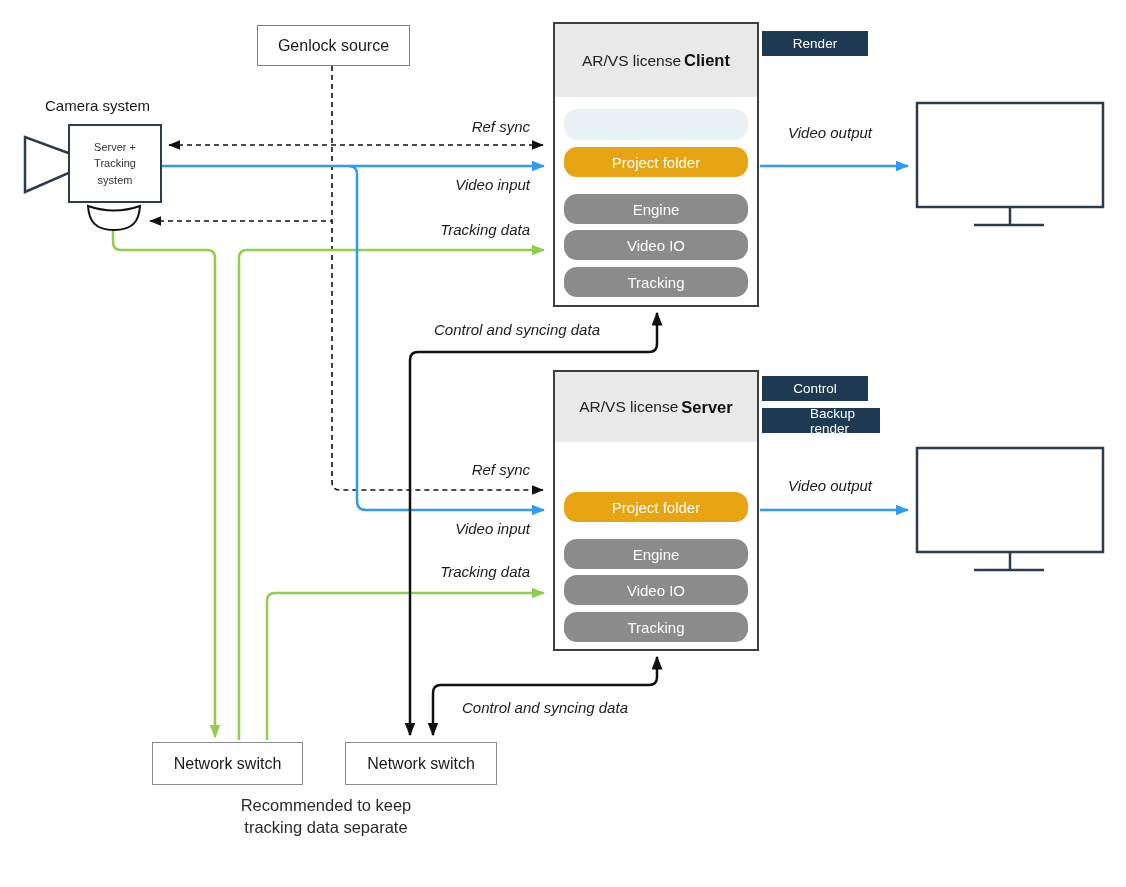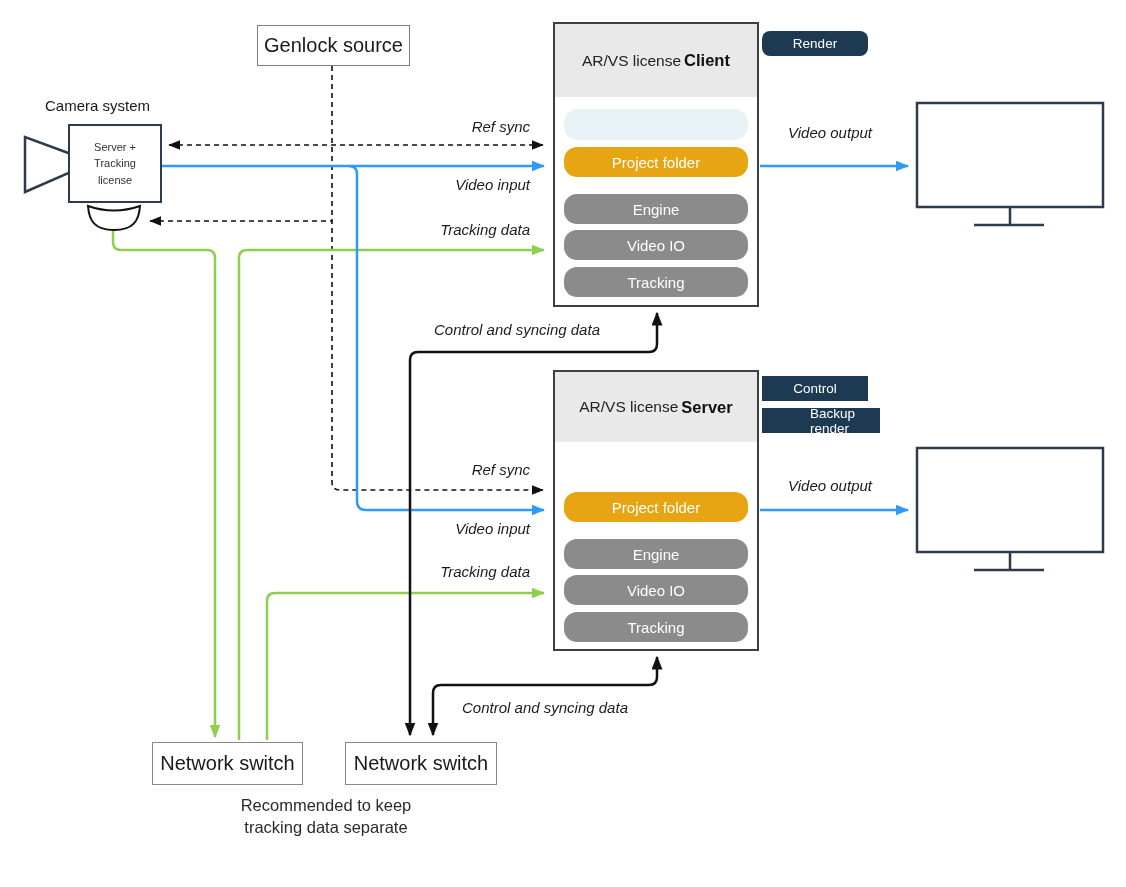--- a/index.html
+++ b/index.html
@@ -10,21 +10,21 @@
   html,body{margin:0;padding:0;background:#ffffff;}
   #stage{
     position:relative;width:1126px;height:887px;background:#ffffff;
     font-family:"Liberation Sans", sans-serif;color:var(--ink);overflow:hidden;
   }
   #wires{position:absolute;left:0;top:0;width:1126px;height:887px;}
 
   .plainbox{
     position:absolute;background:#fff;border:1.5px solid #7f7f7f;
     display:flex;align-items:center;justify-content:center;
-    font-size:20px;color:#1a1a1a;box-sizing:border-box;
+    font-size:16px;color:#1a1a1a;box-sizing:border-box;
   }
   .bigbox{
     position:absolute;background:#fff;border:2px solid #3f3f3f;box-sizing:border-box;
   }
   .bighead{
     position:absolute;left:0;right:0;top:0;background:var(--header-gray);
     display:flex;flex-direction:row;align-items:center;justify-content:center;
     gap:3px;
   }
   .bighead .lic{font-size:15.5px;color:#222;}
@@ -114,39 +114,39 @@
     <g>
       <rect class="shape" x="917" y="448" width="186" height="104"></rect>
       <path class="shape" d="M1010 552 V570 M974 570 H1044"></path>
     </g>
   </svg>
 
   <div class="cam-title" style="left:45px;top:97px;width:145px;">Camera system</div>
   <div class="cam-box" style="left:68px;top:124px;width:94px;height:79px;">
     <span>Server +</span>
     <span>Tracking</span>
-    <span>license</span>
+    <span>system</span>
   </div>
 
   <div class="plainbox" style="left:257px;top:25px;width:153px;height:41px;">
     <span>Genlock source</span>
   </div>
 
   <div class="bigbox" style="left:553px;top:22px;width:206px;height:285px;">
     <div class="bighead" style="height:73px;">
       <div class="lic">AR/VS license</div>
       <div class="role">Client</div>
     </div>
     <div class="slot empty" style="top:85px;"></div>
     <div class="slot folder" style="top:123px;">Project folder</div>
     <div class="slot module" style="top:170px;">Engine</div>
     <div class="slot module" style="top:206px;">Video IO</div>
     <div class="slot module" style="top:243px;">Tracking</div>
   </div>
-  <div class="badge" style="left:762px;top:31px;width:106px;height:25px;border-radius:8px;">Render</div>
+  <div class="badge" style="left:762px;top:31px;width:106px;height:25px;">Render</div>
 
   <div class="bigbox" style="left:553px;top:370px;width:206px;height:281px;">
     <div class="bighead" style="height:70px;">
       <div class="lic">AR/VS license</div>
       <div class="role">Server</div>
     </div>
     <div class="slot folder" style="top:120px;">Project folder</div>
     <div class="slot module" style="top:167px;">Engine</div>
     <div class="slot module" style="top:203px;">Video IO</div>
     <div class="slot module" style="top:240px;">Tracking</div>

